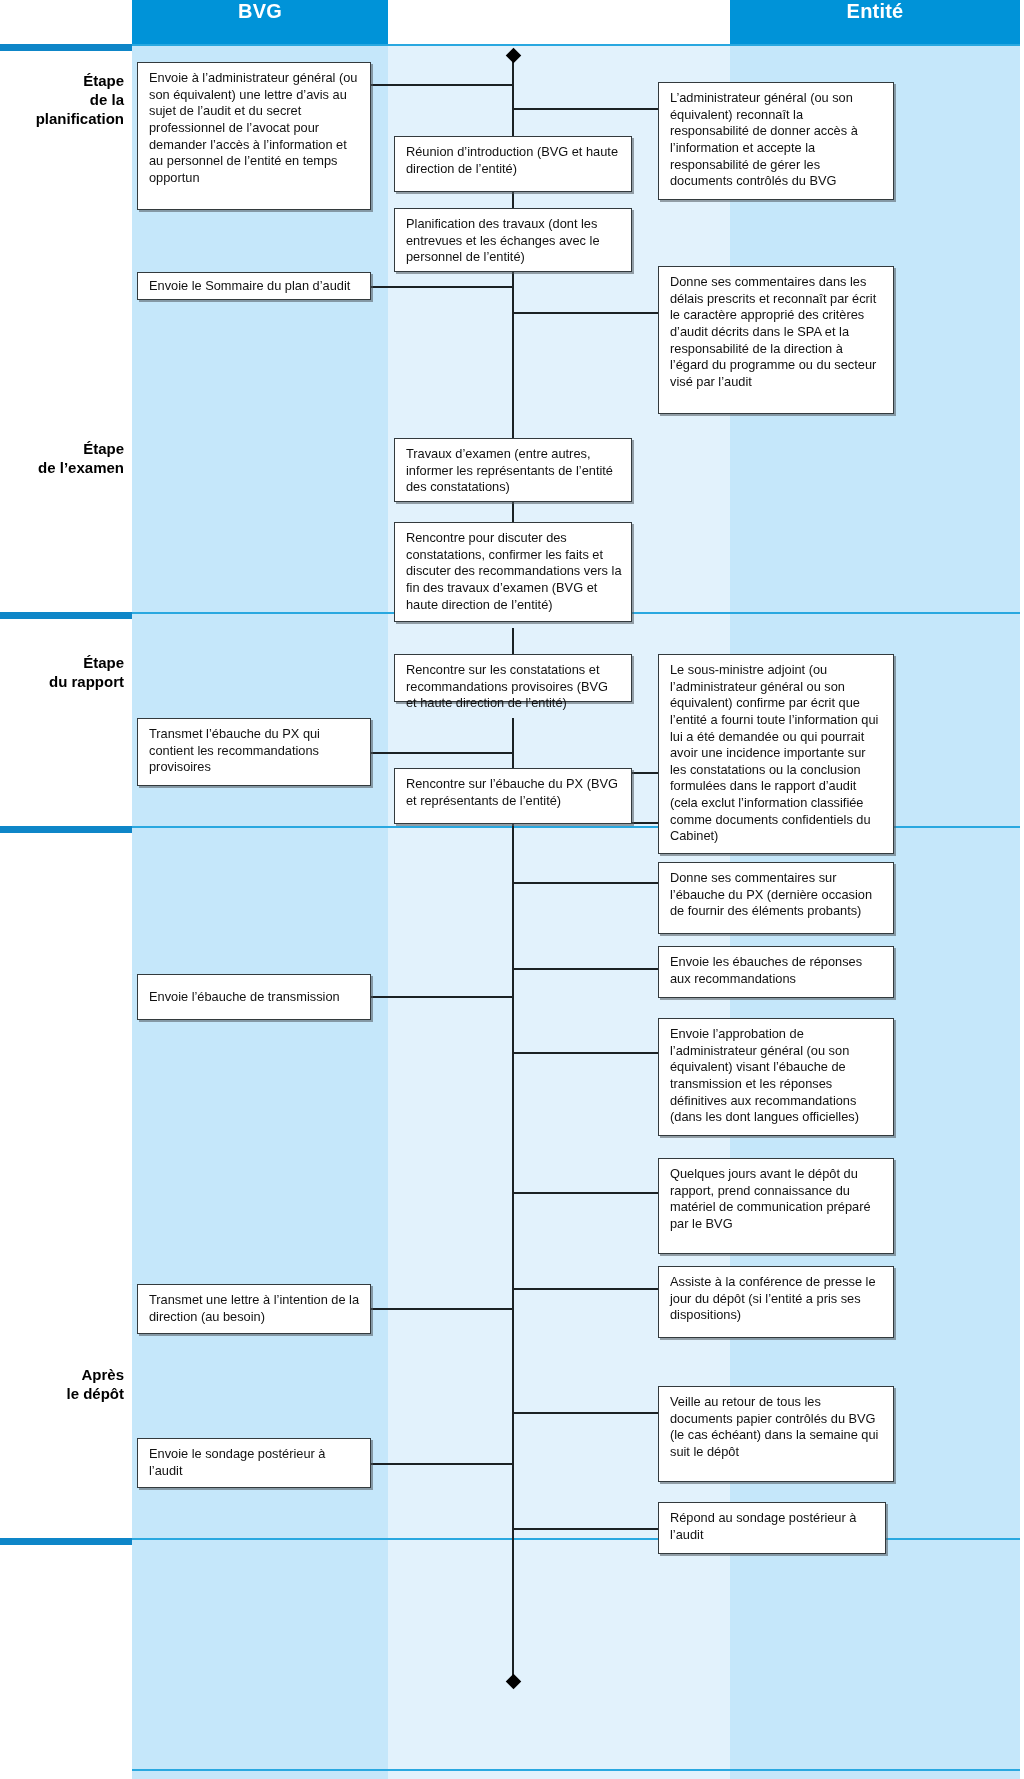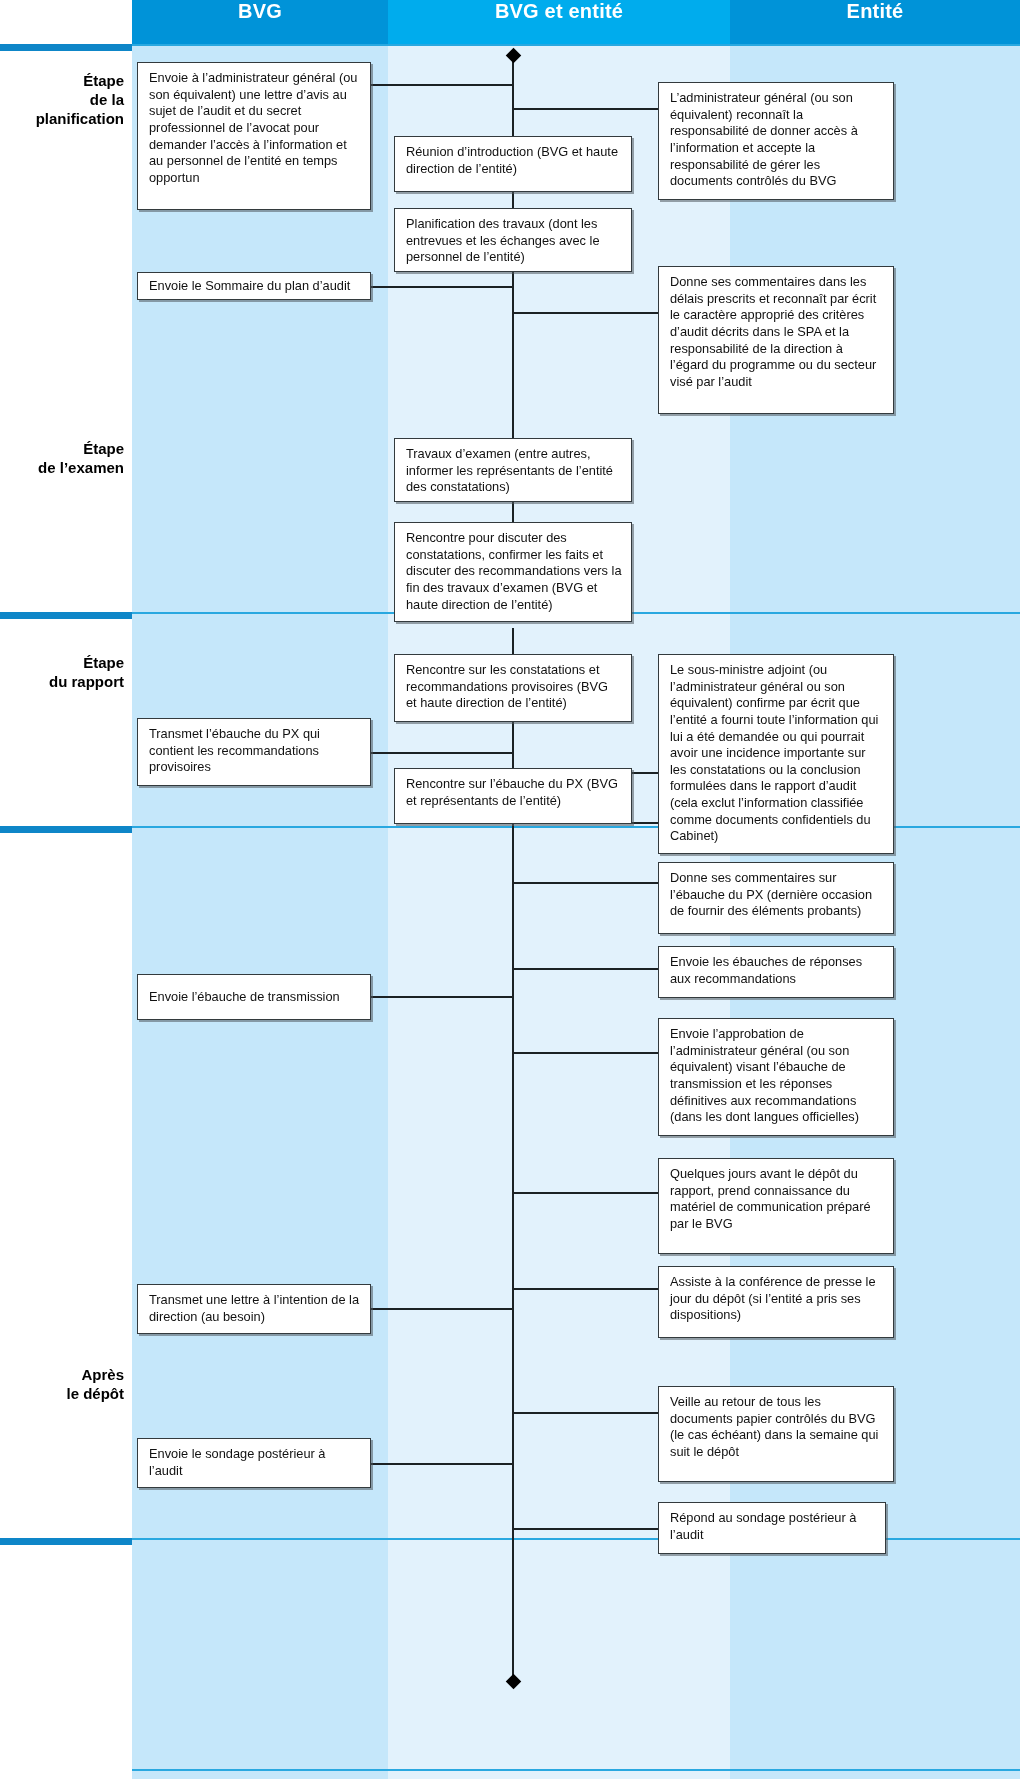--- a/index.html
+++ b/index.html
@@ -108,23 +108,20 @@
 
 <div id="page">
 
   <div class="band band-bvg"></div>
   <div class="band band-both"></div>
   <div class="band band-entite"></div>
 
   <div class="hdr hdr-bvg">
       <span>BVG</span>
     </div>
-  <div class="hdr hdr-both">
-      <span>BVG et entité</span>
-    </div>
   <div class="hdr hdr-entite">
       <span>Entité</span>
     </div>
 
   <div class="sep-blue" style="top:44px"></div>
   <div class="sep-line" style="top:44px"></div>
 
   <div class="sep-blue" style="top:612px"></div>
   <div class="sep-line" style="top:612px"></div>
 
@@ -184,21 +181,21 @@
   <div class="box" style="left:394px; top:208px; width:238px; height:64px">Planification des travaux (dont les entrevues et les échanges avec le personnel de l’entité)</div>
 
   <div class="box vcenter" style="left:137px; top:272px; width:234px; height:28px">Envoie le Sommaire du plan d’audit</div>
 
   <div class="box" style="left:394px; top:438px; width:238px; height:64px">Travaux d’examen (entre autres, informer les représentants de l’entité des constatations)</div>
 
   <div class="box" style="left:658px; top:266px; width:236px; height:148px">Donne ses commentaires dans les délais prescrits et reconnaît par écrit le caractère approprié des critères d’audit décrits dans le SPA et la responsabilité de la direction à l’égard du programme ou du secteur visé par l’audit</div>
 
   <div class="box" style="left:394px; top:522px; width:238px; height:100px">Rencontre pour discuter des constatations, confirmer les faits et discuter des recommandations vers la fin des travaux d’examen (BVG et haute direction de l’entité)</div>
 
-  <div class="box" style="left:394px; top:654px; width:238px; height:68px">Rencontre sur les constatations et recommandations provisoires (BVG et haute direction de l’entité)</div>
+  <div class="box" style="left:394px; top:654px; width:238px; height:48px">Rencontre sur les constatations et recommandations provisoires (BVG et haute direction de l’entité)</div>
 
   <div class="ln ln-h" style="left:371px; top:752px; width:143px"></div>
 
   <div class="box" style="left:137px; top:718px; width:234px; height:68px">Transmet l’ébauche du PX qui contient les recommandations provisoires</div>
 
   <div class="box" style="left:658px; top:654px; width:236px; height:200px">Le sous-ministre adjoint (ou l’administrateur général ou son équivalent) confirme par écrit que l’entité  a fourni toute l’information qui lui a été demandée ou qui pourrait avoir une incidence importante sur les constatations ou la conclusion formulées dans le rapport d’audit (cela exclut l’information classifiée comme documents confidentiels du Cabinet)</div>
 
   <div class="ln ln-h" style="left:630px; top:772px; width:30px"></div>
   <div class="ln ln-v" style="left:658px; top:772px; height:52px"></div>
   <div class="ln ln-h" style="left:512px; top:822px; width:148px"></div>

